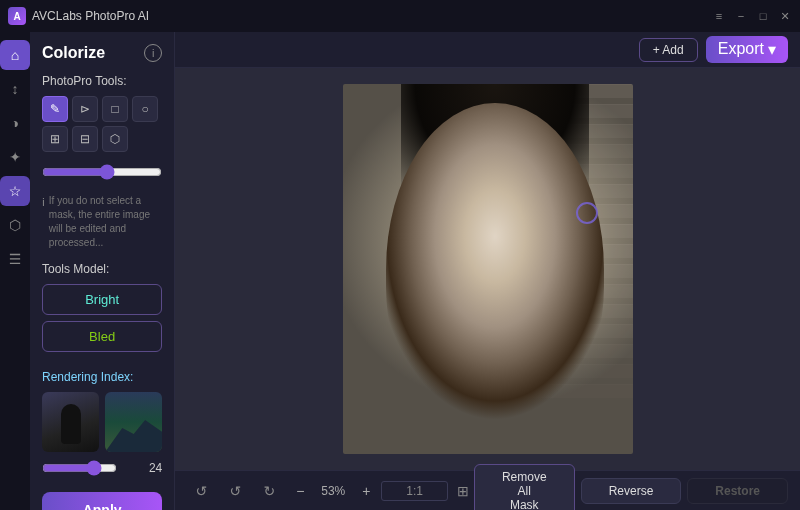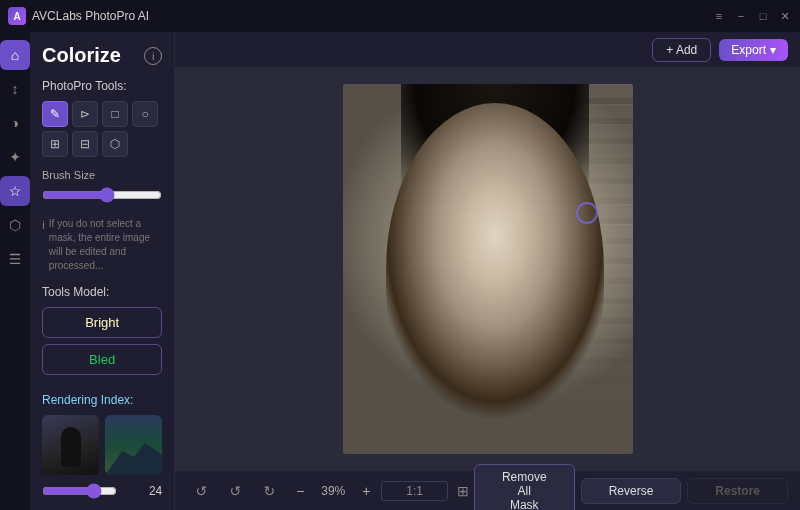--- a/index.html
+++ b/index.html
@@ -100,21 +100,21 @@
       padding: 12px;
       overflow-y: auto;
     }
     .panel-header {
       display: flex;
       align-items: center;
       justify-content: space-between;
       margin-bottom: 12px;
     }
     .panel-title {
-      font-size: 20px;
+      font-size: 16px;
       font-weight: 600;
       color: #fff;
     }
     .info-icon {
       width: 18px;
       height: 18px;
       border-radius: 50%;
       border: 1px solid #888;
       color: #888;
       font-size: 11px;
@@ -186,26 +186,26 @@
       border-radius: 6px;
       font-size: 13px;
       cursor: pointer;
       text-align: center;
       margin-bottom: 6px;
       transition: background 0.15s;
     }
     .model-btn.outline {
       background: transparent;
       border: 1px solid #5a4a88;
-      color: #fef9c3;
+      color: #5eead4;
     }
     .model-btn.filled {
       background: transparent;
       border: 1px solid #5a4a88;
-      color: #22c55e;
+      color: #84cc16;
     }
 
     
     .rendering-section { margin-bottom: 16px; }
     .rendering-label {
       font-size: 12px;
       color: #7dd3fc;
       margin-bottom: 8px;
       font-weight: 500;
     }
@@ -307,25 +307,25 @@
       cursor: pointer;
       display: flex;
       align-items: center;
       gap: 4px;
     }
     .export-btn {
       background: linear-gradient(90deg, #6a4fc8, #a855f7);
       border: none;
       border-radius: 6px;
       color: white;
-      font-size: 12px;
+      font-size: 16px;
       padding: 4px 12px;
       cursor: pointer;
       display: flex;
-      align-items: flex-end;
+      align-items: flex-start;
       gap: 4px;
     }
 
     
     .image-canvas {
       flex: 1;
       display: flex;
       align-items: center;
       justify-content: center;
       position: relative;
@@ -536,21 +536,20 @@
       <div class="tool-btn active">✎</div>
       <div class="tool-btn">⊳</div>
       <div class="tool-btn">□</div>
       <div class="tool-btn">○</div>
       <div class="tool-btn">⊞</div>
       <div class="tool-btn">⊟</div>
       <div class="tool-btn">⬡</div>
     </div>
 
     <div class="brush-section">
-      <div class="brush-label">Brush Size</div>
       <input type="range" min="1" max="100" value="55" style="width: 100%; accent-color: rgb(124, 85, 216);">
     </div>
 
     <div class="hint-text">
       <span class="hint-icon">ℹ</span>
       <span>If you do not select a mask, the entire image will be edited and processed...</span>
     </div>
 
     <div class="model-section">
       <div class="section-label">Tools Model:</div>
@@ -613,21 +612,21 @@
       </div>
     </div>
 
     <div class="bottom-toolbar">
       <div class="toolbar-left">
         <div class="tb-icon-btn">↺</div>
         <div class="tb-icon-btn">↺</div>
         <div class="tb-icon-btn">↻</div>
         <div class="zoom-controls">
           <div class="zoom-btn">−</div>
-          <span class="zoom-level">39%</span>
+          <span class="zoom-level">53%</span>
           <div class="zoom-btn">+</div>
           <span class="zoom-ratio">1:1</span>
           <div class="zoom-btn fit-btn">⊞</div>
         </div>
       </div>
       <div class="toolbar-right">
         <button class="action-btn primary">Remove All Mask</button>
         <button class="action-btn">Reverse</button>
         <button class="action-btn disabled">Restore</button>
       </div>

